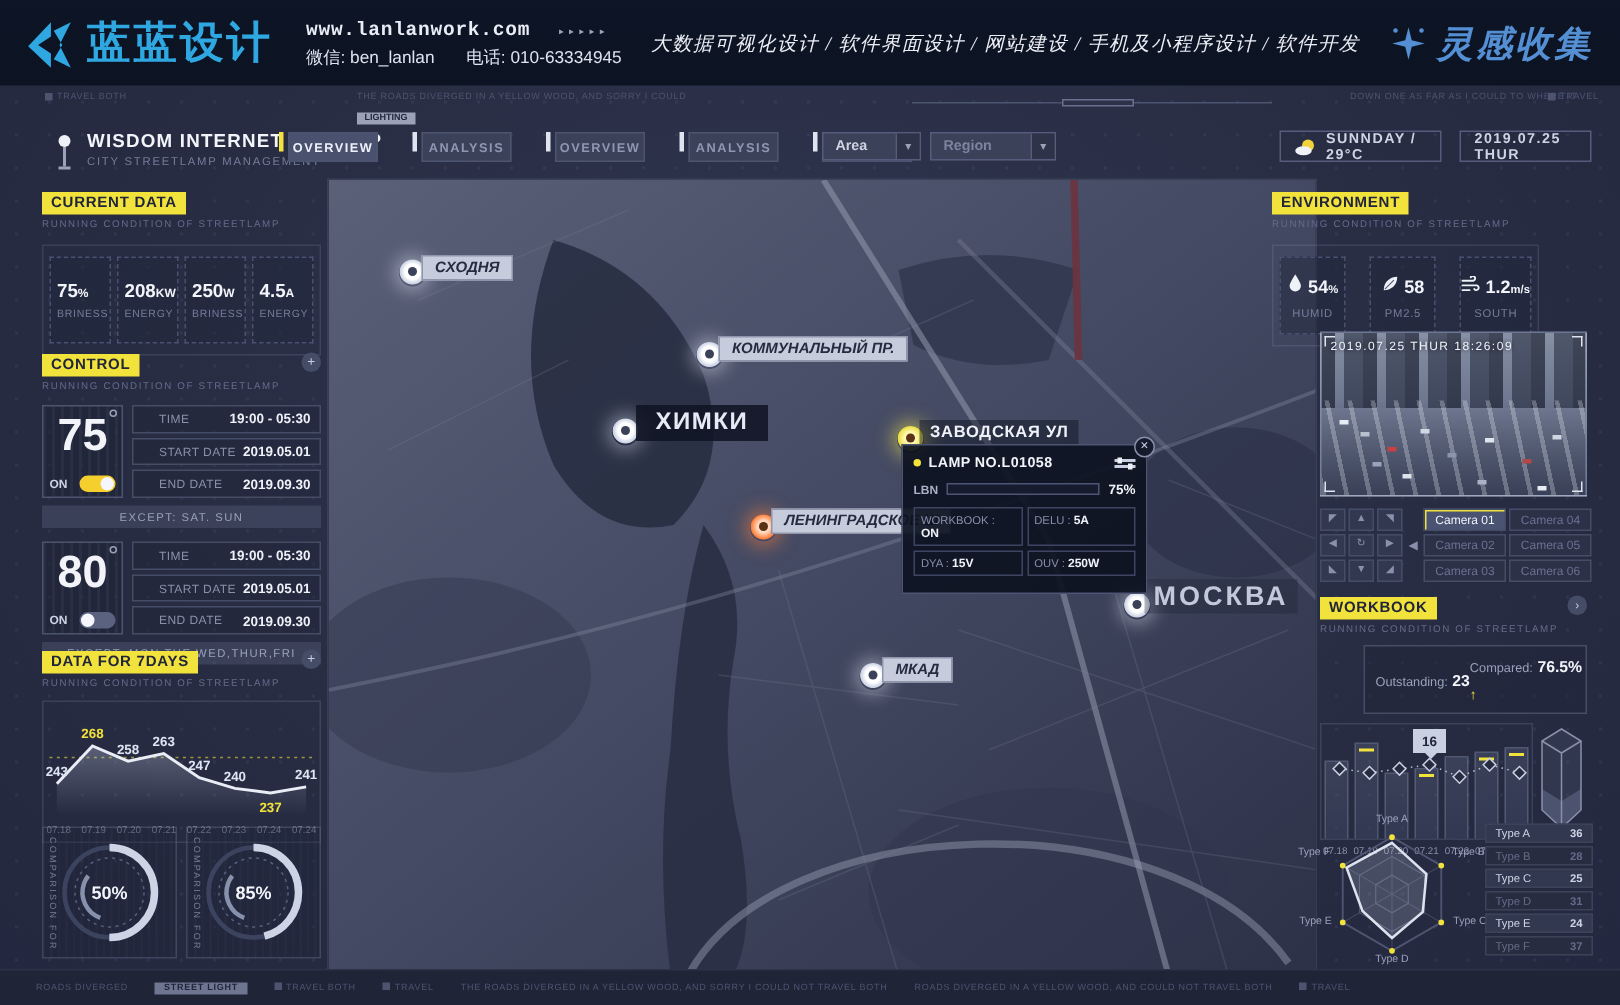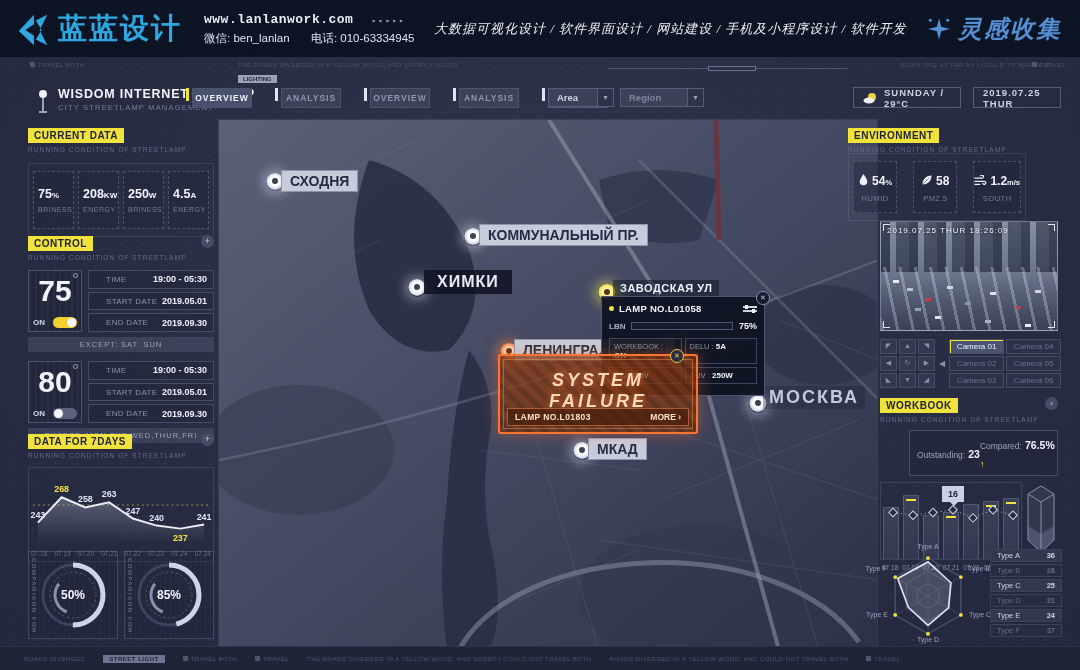--- a/index.html
+++ b/index.html
@@ -131,22 +131,22 @@
     background:radial-gradient(circle at 50% 45%, #ffffff 0 38%, #c9d0e2 62%, rgba(200,208,226,0) 66%);
     box-shadow:0 0 12px 3px rgba(230,236,250,.45); cursor:pointer; }
   .pin::after { content:""; position:absolute; left:6px; top:5px; width:6px; height:6px;
     border-radius:50%; background:#3a4158; }
   .pin.yellow { background:radial-gradient(circle at 50% 45%, #fff8b0 0 30%, #e8dc3a 62%, rgba(232,220,58,0) 66%);
     box-shadow:0 0 12px 3px rgba(240,228,80,.55); }
   .pin.orange { background:radial-gradient(circle at 50% 45%, #ffd9c0 0 30%, #ff7a33 62%, rgba(255,122,51,0) 66%);
     box-shadow:0 0 12px 3px rgba(255,130,60,.55); }
   .pin.orange::after, .pin.yellow::after { background:#5a3214; }
   .map-label { position:absolute; white-space:nowrap; cursor:pointer; }
-  .ml-light { background:#c6ccdc; color:#262b3f; font-size:14px; font-weight:bold;
-    padding:2px 8px; border:1px solid #8f96ab; }
+  .ml-light { background:#c6ccdc; color:#262b3f; font-size:10px; font-weight:bold;
+    padding:2px 8px; border:1px solid #8f96ab;font-style:italic; }
   .ml-darkbig { background:rgba(16,21,36,.88); color:#e6eaf5; font-size:16px; font-weight:bold;
     padding:3px 13px; letter-spacing:1px; }
   .ml-plain { background:rgba(16,21,36,.5); color:#eef1f8; font-size:11px; font-weight:bold;
     padding:2px 7px; letter-spacing:.5px; }
   .ml-big { background:rgba(24,29,46,.3); color:#c3c9db; font-size:18px; font-weight:bold;
     letter-spacing:2px; padding:1px 6px; }
 
   
   #popup { position:absolute; left:382px; top:176px; width:164px; height:100px;
     background:rgba(13,18,32,.93); border:1px solid #4d5474; padding:6px 7px; z-index:5; }
@@ -185,21 +185,21 @@
     background:rgba(70,28,8,.65); border:1px solid rgba(255,150,90,.5); display:flex;
     align-items:center; justify-content:space-between; padding:0 7px; }
   .alert-foot .al { color:#ffe2cc; font-size:8.5px; font-weight:bold; letter-spacing:.4px; }
   .alert-foot .amore { color:#ffe2cc; font-size:8.5px; font-weight:bold; cursor:pointer; }
   .alert-close { position:absolute; top:-7px; right:12px; width:14px; height:14px; border-radius:50%;
     background:#2a2f47; border:1px solid #f2c23c; color:#f2d23c; font-size:7px; line-height:12px;
     text-align:center; cursor:pointer; }
 
   
   #p-env { position:absolute; left:848px; top:68px; width:178px; }
-  .env-grid { display:grid; grid-template-columns:repeat(3,1fr); gap:16px; 
+  .env-grid { display:grid; grid-template-columns:repeat(3,1fr); gap:16px; margin-top:10px;
     border:1px solid rgba(150,158,190,.18); padding:7px 4px; }
   .env-card { border:1px dashed #4a5170; background:rgba(32,38,58,.45); height:52px;
     display:flex; flex-direction:column; justify-content:center; align-items:center; }
   .env-top { display:flex; align-items:center; gap:3px; }
   .env-top .v { color:#f2f4fa; font-size:12px; font-weight:bold; }
   .env-top .v i { font-style:normal; font-size:7.5px; }
   .env-card .l { color:#767d9a; font-size:7.5px; margin-top:4px; letter-spacing:.5px; }
 
   #p-video { position:absolute; left:880px; top:164px; width:178px; height:110px;
     border:1px solid rgba(170,178,205,.35); overflow:hidden;
@@ -446,28 +446,20 @@
         <span class="lbn-v">75%</span>
       </div>
       <div class="pop-grid">
         <div class="pop-cell"><span>WORKBOOK :</span> <b>ON</b></div>
         <div class="pop-cell"><span>DELU :</span> <b>5A</b></div>
         <div class="pop-cell"><span>DYA :</span> <b>15V</b></div>
         <div class="pop-cell"><span>OUV :</span> <b>250W</b></div>
       </div>
     </div>
 
-    <div id="alert">
-      <div class="alert-close">✕</div>
-      <div class="alert-title">SYSTEM FAILURE</div>
-      <div class="alert-foot">
-        <span class="al">LAMP NO.L01803</span>
-        <span class="amore">MORE ›</span>
-      </div>
-    </div>
   </div>
 
   <section id="p-current">
     <span class="ptitle">CURRENT DATA</span>
     <div class="psub">RUNNING CONDITION OF STREETLAMP</div>
     <div class="stat-grid">
       <div class="stat-card">
         <div class="v"><span>75</span><i>%</i></div>
         <div class="l">BRINESS</div>
       </div>

